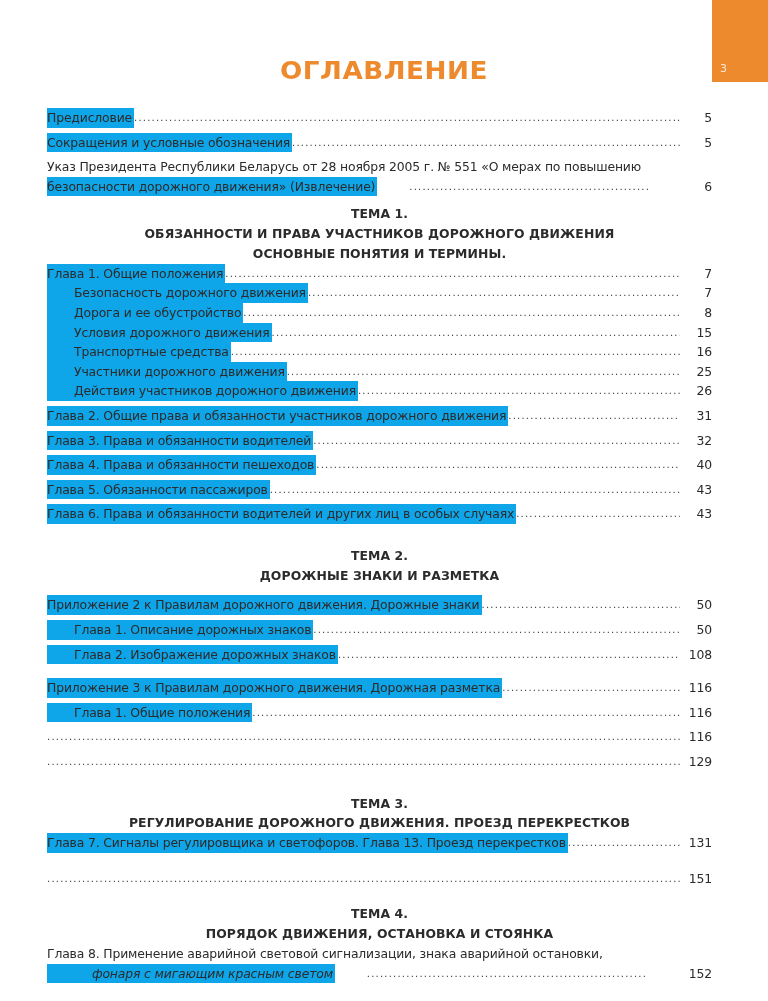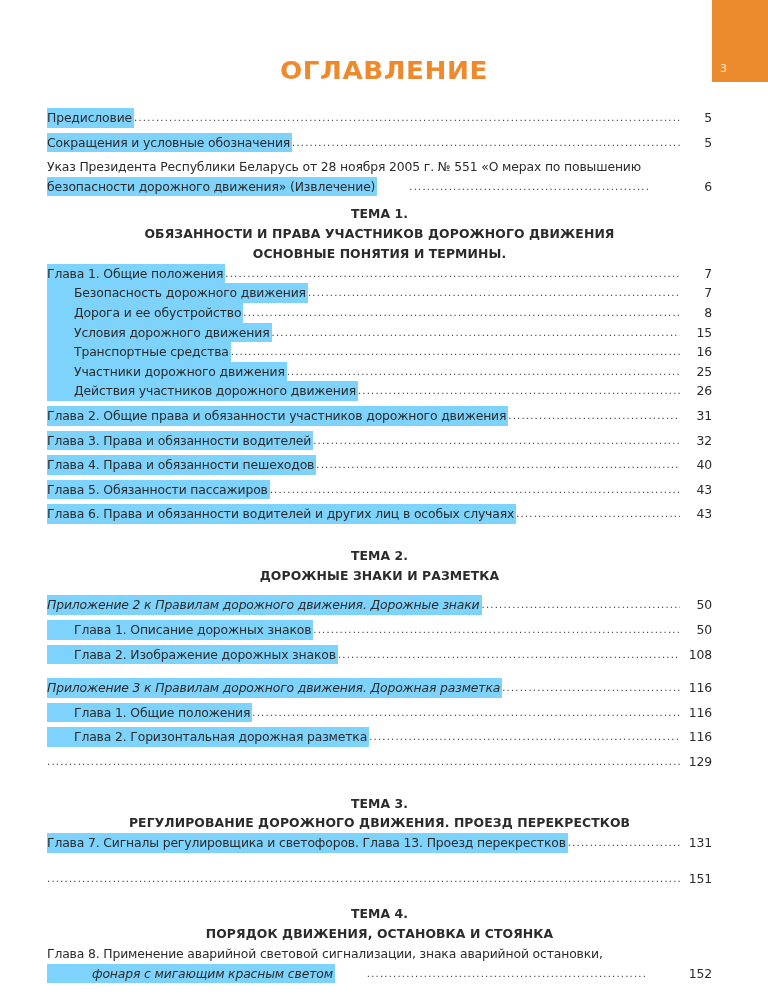--- a/index.html
+++ b/index.html
@@ -56,21 +56,21 @@
       align-items: flex-end;
       font-size: 12.4px;
       line-height: 19.6px;
       height: 19.6px;
       white-space: nowrap;
       letter-spacing: -0.15px;
     }
     .entry .label {
       flex: 0 0 auto;
       padding-right: 2px;
-      background: #7dd3fc;
+      background: #0ea5e9;
     }
     .entry .dots {
       flex: 1 1 auto;
       overflow: hidden;
       color: #3a3a3a;
       letter-spacing: 1.2px;
       font-size: 10px;
       line-height: 19.6px;
       min-width: 10px;
     }
@@ -78,21 +78,20 @@
       content: "................................................................................................................................................................................................................................................";
     }
     .entry .page {
       flex: 0 0 32px;
       text-align: right;
     }
     .entry.indent .label {
       padding-left: 27px;
     }
     .entry.italic .label {
-      font-style: italic;
     }
     .entry.multi {
       height: auto;
       display: block;
     }
     .multi .first-line {
       font-size: 12.4px;
       line-height: 19.6px;
     }
     .multi .cont {
@@ -250,21 +249,20 @@
     <span class="page">116</span>
   </div>
   <div class="gap-s"></div>
   <div class="entry indent">
     <span class="label">Глава 1. Общие положения</span>
     <span class="dots"></span>
     <span class="page">116</span>
   </div>
   <div class="gap-s"></div>
   <div class="entry indent">
-    <span class="label">Глава 2. Горизонтальная дорожная разметка</span>
     <span class="dots"></span>
     <span class="page">116</span>
   </div>
   <div class="gap-s"></div>
   <div class="entry indent">
     <span class="dots"></span>
     <span class="page">129</span>
   </div>
 
   <div class="theme theme-block-3">

